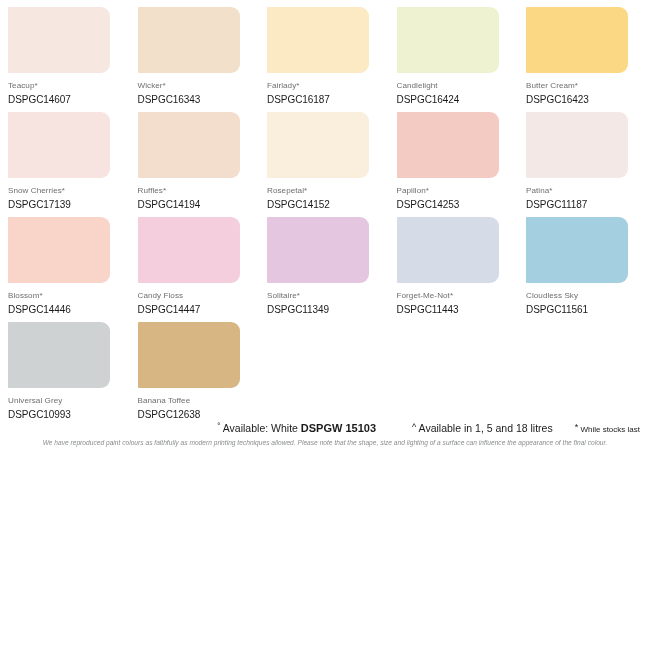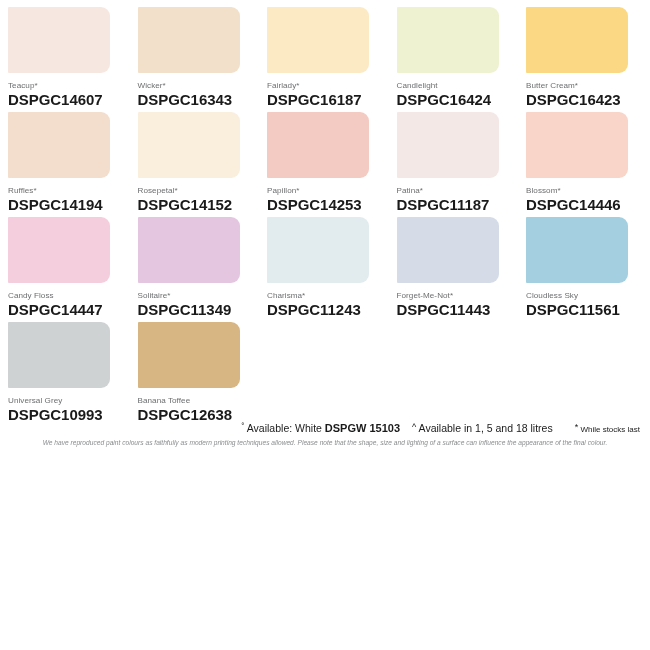--- a/index.html
+++ b/index.html
@@ -54,23 +54,23 @@
     margin-top: 8px;
     font-size: 8.1px;
     line-height: 10px;
     color: #6d6e70;
     letter-spacing: 0.06px;
     white-space: nowrap;
   }
 
   .swatch-code {
     margin-top: 3px;
-    font-size: 15px;
+    font-size: 10px;
     line-height: 11px;
-    font-weight: bold;
+    font-weight: normal;
     color: #1a1a1a;
     letter-spacing: -0.05px;
     white-space: nowrap;
   }
 
   
   #footnote-row {
     position: absolute;
     left: 0;
     top: 422px;
@@ -90,21 +90,21 @@
 
   #footnote-white {
     font-size: 10.5px;
   }
   #footnote-white .code-bold {
     font-weight: bold;
     font-size: 11px;
   }
   #footnote-litres {
     font-size: 10.5px;
-    margin-left: 12px;
+    margin-left: 36px;
   }
   #footnote-stocks {
     font-size: 8px;
     margin-left: 22px;
   }
   .marker {
     font-size: 9px;
     vertical-align: 2px;
   }
 
@@ -148,20 +148,25 @@
         <div class="swatch-chip" style="background: rgb(239, 242, 208);"></div>
         <div class="swatch-name">Candlelight</div>
         <div class="swatch-code">DSPGC16424</div>
       </div>
       <div class="swatch-cell">
         <div class="swatch-chip" style="background: rgb(251, 216, 132);"></div>
         <div class="swatch-name">Butter Cream*</div>
         <div class="swatch-code">DSPGC16423</div>
       </div>
       <div class="swatch-cell">
+        <div class="swatch-chip" style="background: rgb(247, 228, 224);"></div>
+        <div class="swatch-name">Snow Cherries*</div>
+        <div class="swatch-code">DSPGC17139</div>
+      </div>
+      <div class="swatch-cell">
         <div class="swatch-chip" style="background: rgb(243, 221, 204);"></div>
         <div class="swatch-name">Ruffles*</div>
         <div class="swatch-code">DSPGC14194</div>
       </div>
       <div class="swatch-cell">
         <div class="swatch-chip" style="background: rgb(250, 238, 221);"></div>
         <div class="swatch-name">Rosepetal*</div>
         <div class="swatch-code">DSPGC14152</div>
       </div>
       <div class="swatch-cell">
@@ -181,25 +186,20 @@
       </div>
       <div class="swatch-cell">
         <div class="swatch-chip" style="background: rgb(245, 206, 221);"></div>
         <div class="swatch-name">Candy Floss</div>
         <div class="swatch-code">DSPGC14447</div>
       </div>
       <div class="swatch-cell">
         <div class="swatch-chip" style="background: rgb(228, 198, 224);"></div>
         <div class="swatch-name">Solitaire*</div>
         <div class="swatch-code">DSPGC11349</div>
-      </div>
-      <div class="swatch-cell">
-        <div class="swatch-chip" style="background: rgb(226, 236, 239);"></div>
-        <div class="swatch-name">Charisma*</div>
-        <div class="swatch-code">DSPGC11243</div>
       </div>
       <div class="swatch-cell">
         <div class="swatch-chip" style="background: rgb(213, 220, 232);"></div>
         <div class="swatch-name">Forget-Me-Not*</div>
         <div class="swatch-code">DSPGC11443</div>
       </div>
       <div class="swatch-cell">
         <div class="swatch-chip" style="background: rgb(164, 207, 224);"></div>
         <div class="swatch-name">Cloudless Sky</div>
         <div class="swatch-code">DSPGC11561</div>

